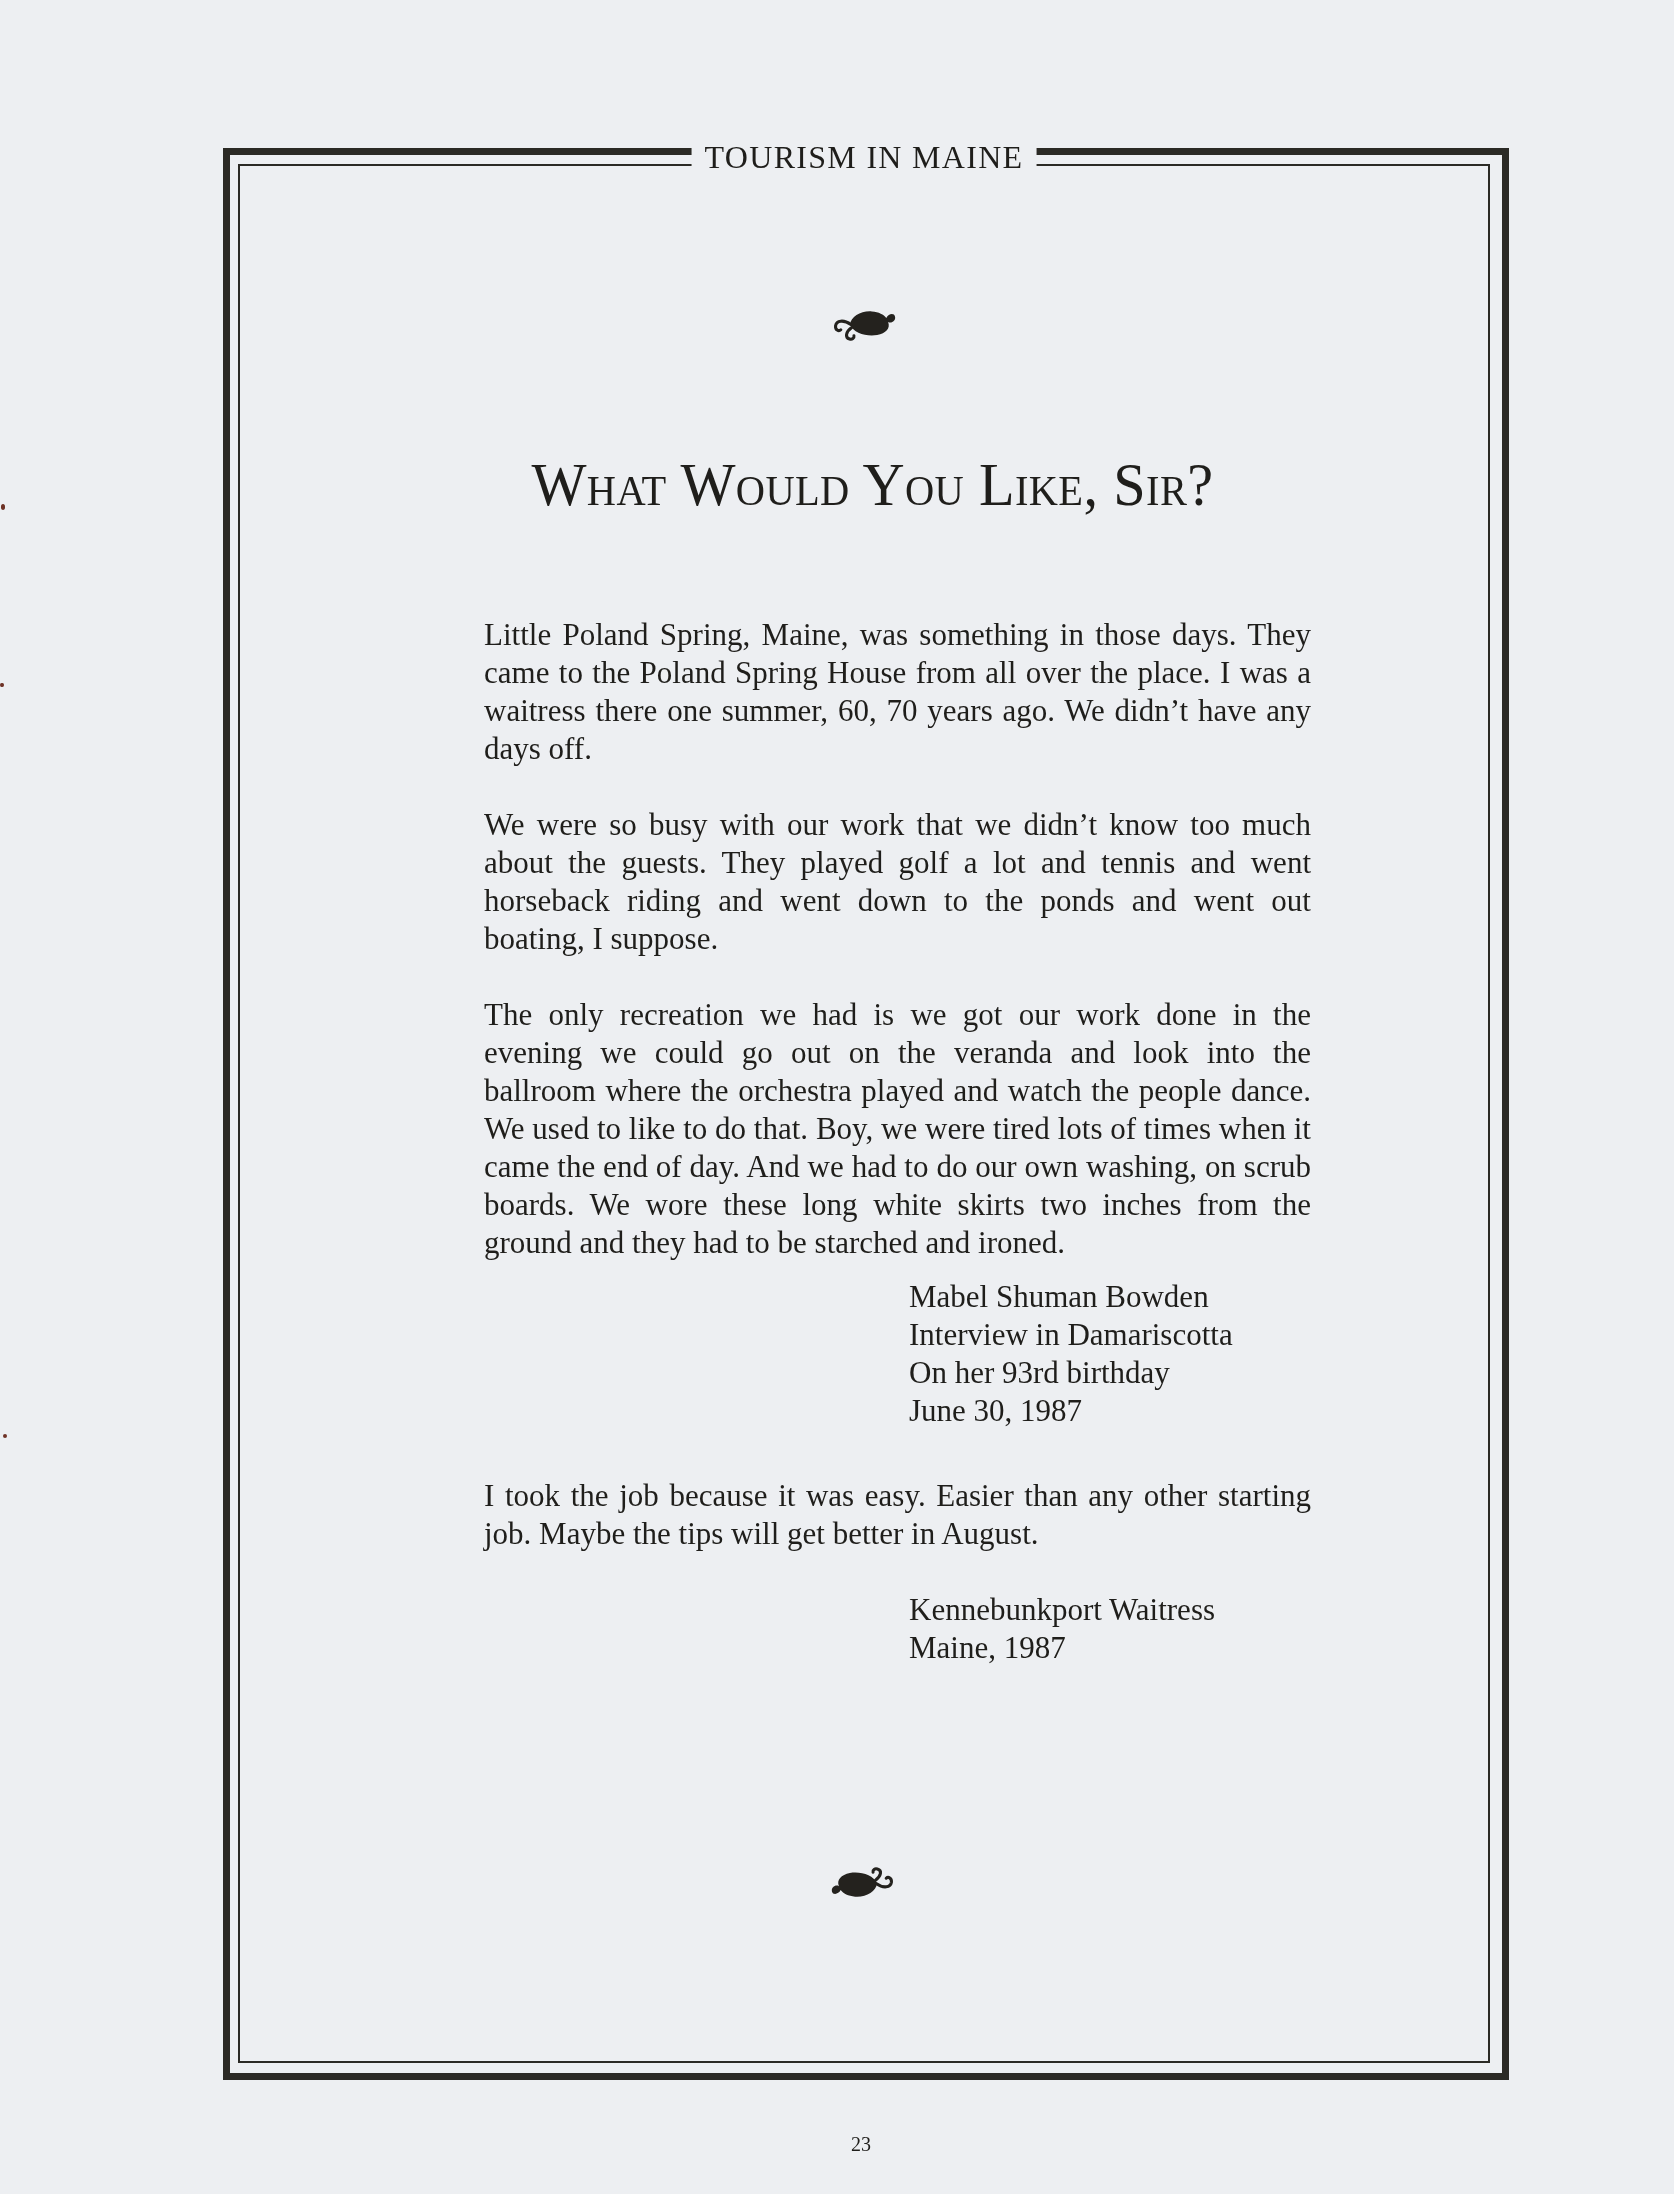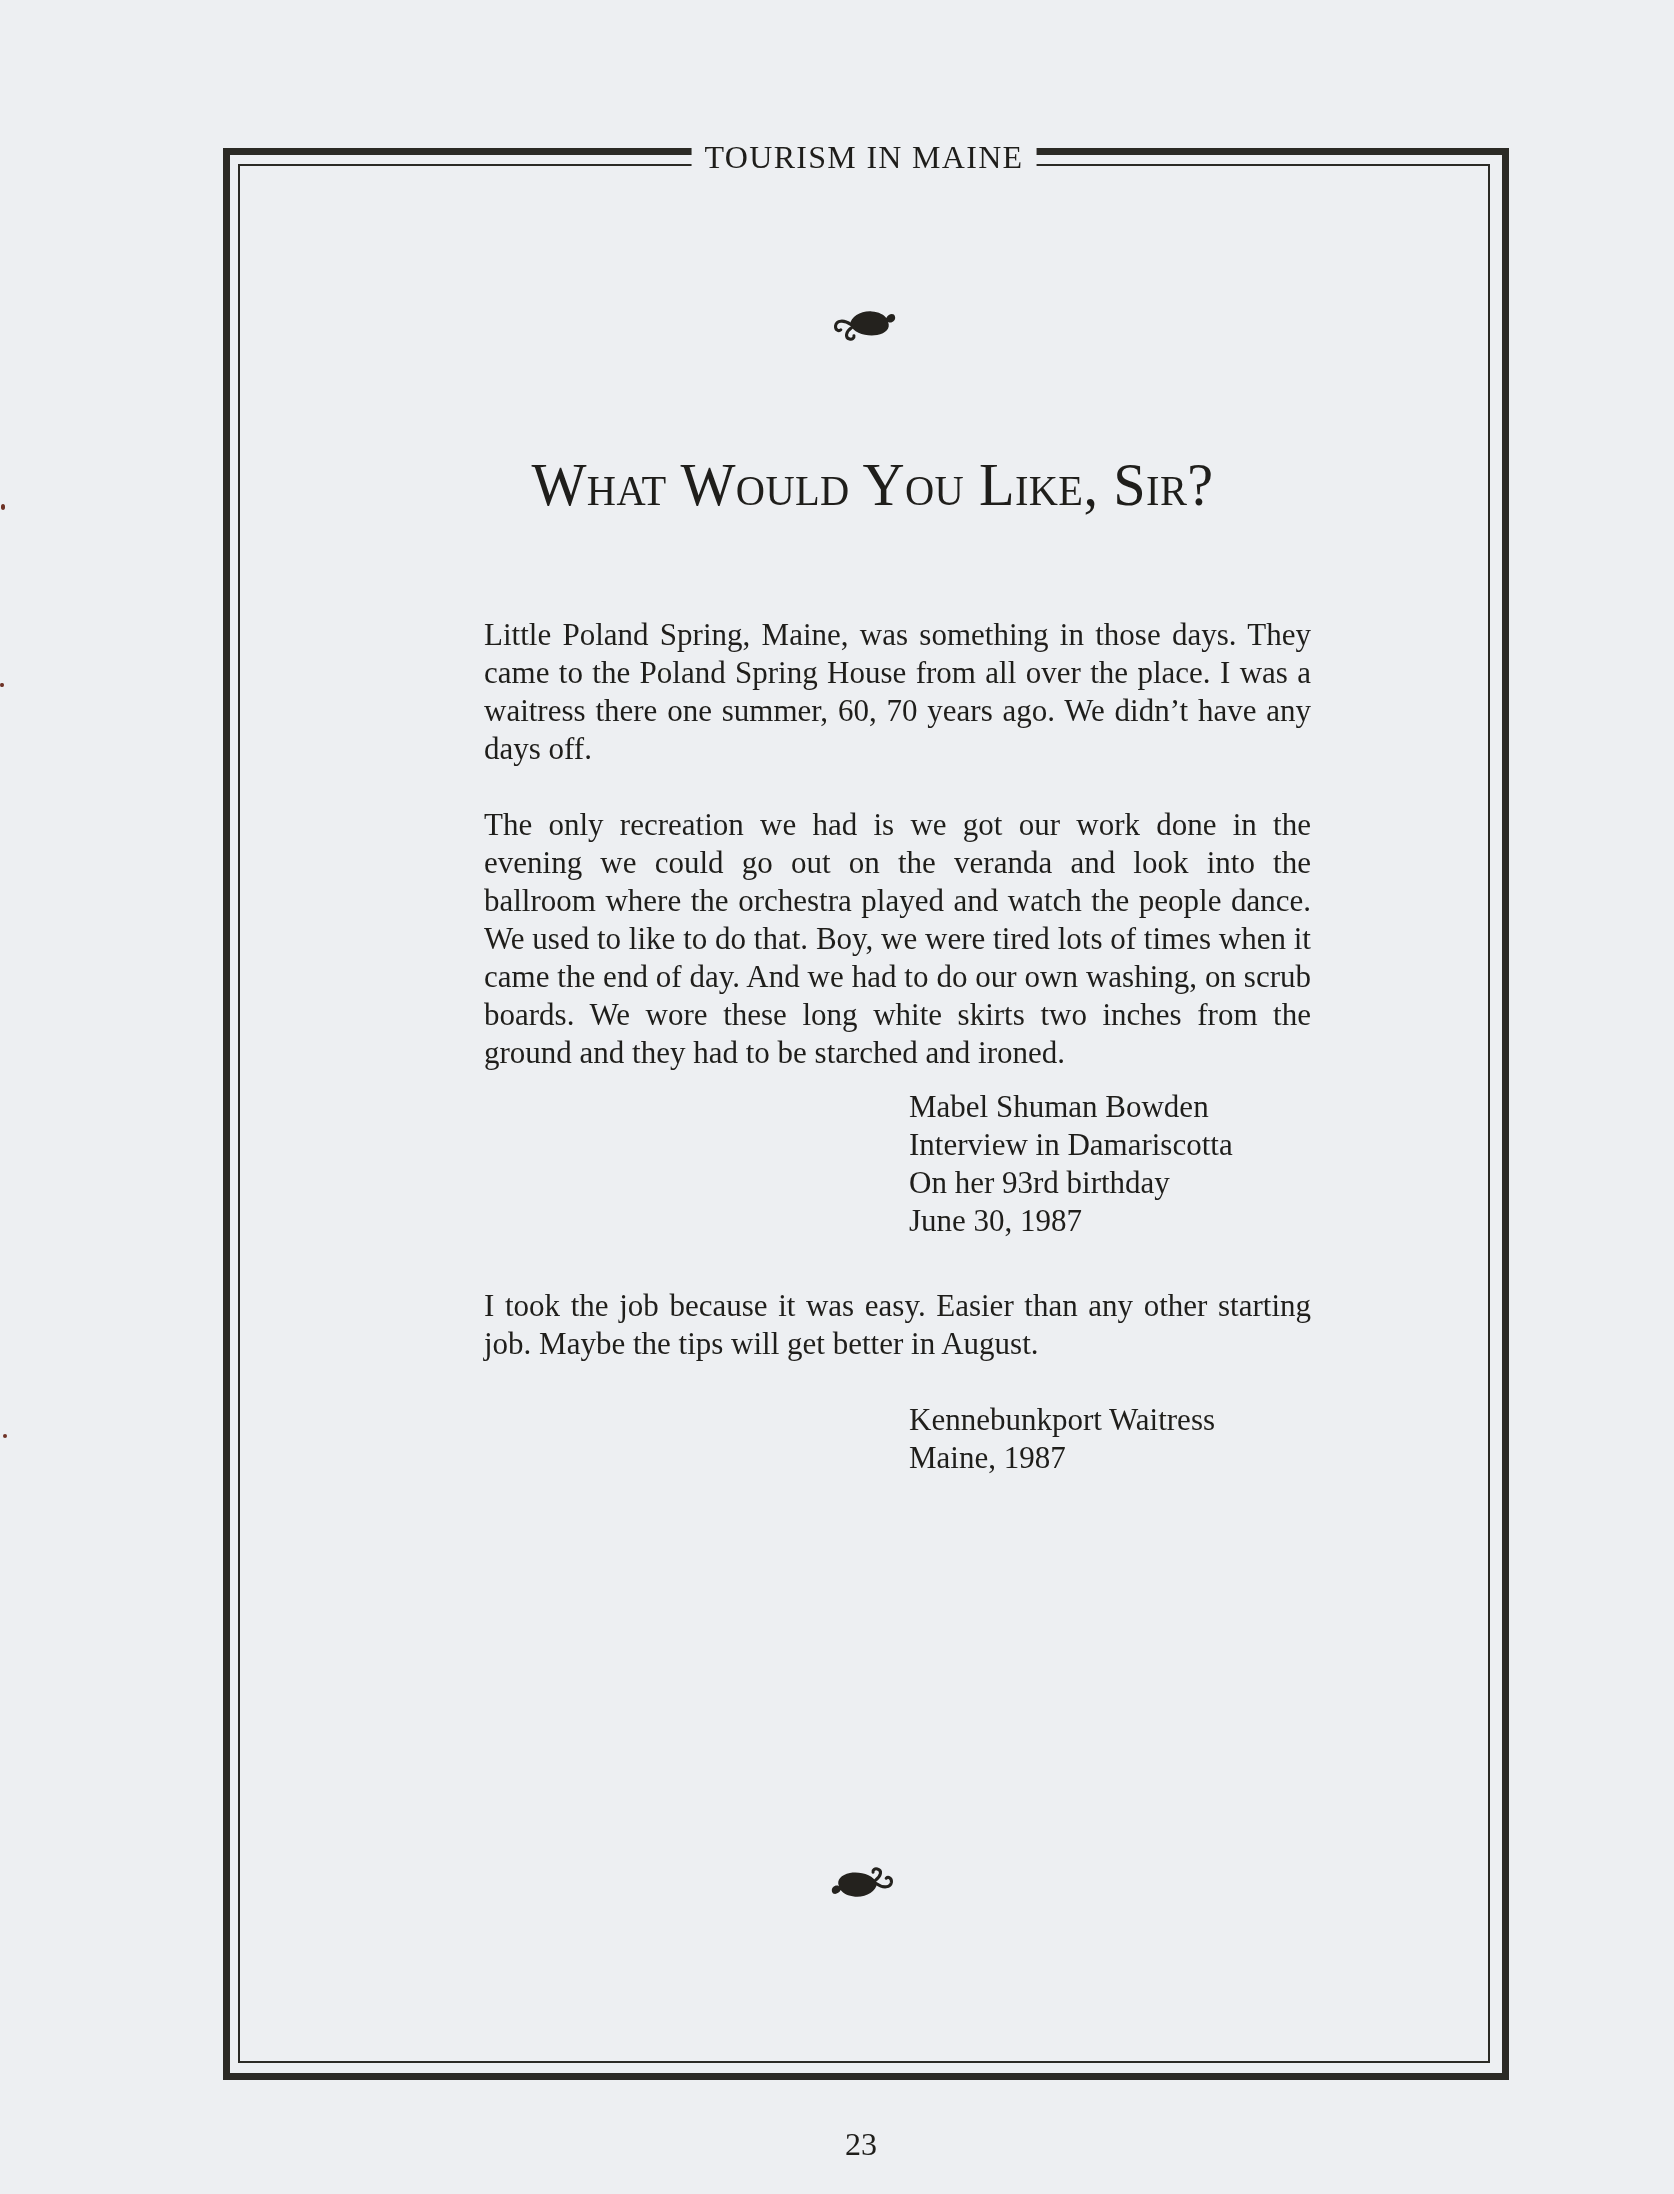--- a/index.html
+++ b/index.html
@@ -46,21 +46,21 @@
   .attribution{margin:0 0 47px 425px;text-align:left;}
   .attribution div{line-height:38px;}
 
   .ornament{position:absolute;color:#24221e;width:70px;height:35px;}
   .ornament svg{display:block;width:70px;height:35px;}
   .ornament-top{left:829px;top:307px;}
   .ornament-bottom{left:828px;top:1866px;transform:rotate(180deg);}
 
   .page-number{
     position:absolute;top:2129px;left:861px;transform:translateX(-50%);
-    font-size:32px;line-height:31px;
+    font-size:20px;line-height:31px;
   }
 
   .speck{position:absolute;border-radius:50%;background:#6e3226;}
   .speck-1{left:0.9px;top:504px;width:4.4px;height:6.1px;}
   .speck-2{left:0px;top:683px;width:3.5px;height:4.4px;}
   .speck-3{left:2.6px;top:1434px;width:4px;height:4px;}
 </style>
 </head>
 <body>
 
@@ -79,20 +79,21 @@
       <path d="M50 40 C33 28 17 31 15 43 C14 52 22 57 27 52" fill="none" stroke="currentColor" stroke-width="7" stroke-linecap="round"></path>
       <path d="M52 47 C38 57 36 70 47 73 C53 75 58 71 57 66" fill="none" stroke="currentColor" stroke-width="7" stroke-linecap="round"></path>
     </svg>
   </div>
 
   <h1 class="title">What Would You Like, Sir?</h1>
 
   <div class="content">
 
     <p>Little Poland Spring, Maine, was something in those days. They came to the Poland Spring House from all over the place. I was a waitress there one summer, 60, 70 years ago. We didn’t have any days off.</p>
+    <p>We were so busy with our work that we didn’t know too much about the guests. They played golf a lot and tennis and went horseback riding and went down to the ponds and went out boating, I suppose.</p>
     <p class="tight">The only recreation we had is we got our work done in the evening we could go out on the veranda and look into the ballroom where the orchestra played and watch the people dance. We used to like to do that. Boy, we were tired lots of times when it came the end of day. And we had to do our own washing, on scrub boards. We wore these long white skirts two inches from the ground and they had to be starched and ironed.</p>
 
     <div class="attribution">
       <div>Mabel Shuman Bowden</div>
       <div>Interview in Damariscotta</div>
       <div>On her 93rd birthday</div>
       <div>June 30, 1987</div>
     </div>
 
     <p>I took the job because it was easy. Easier than any other starting job. Maybe the tips will get better in August.</p>

